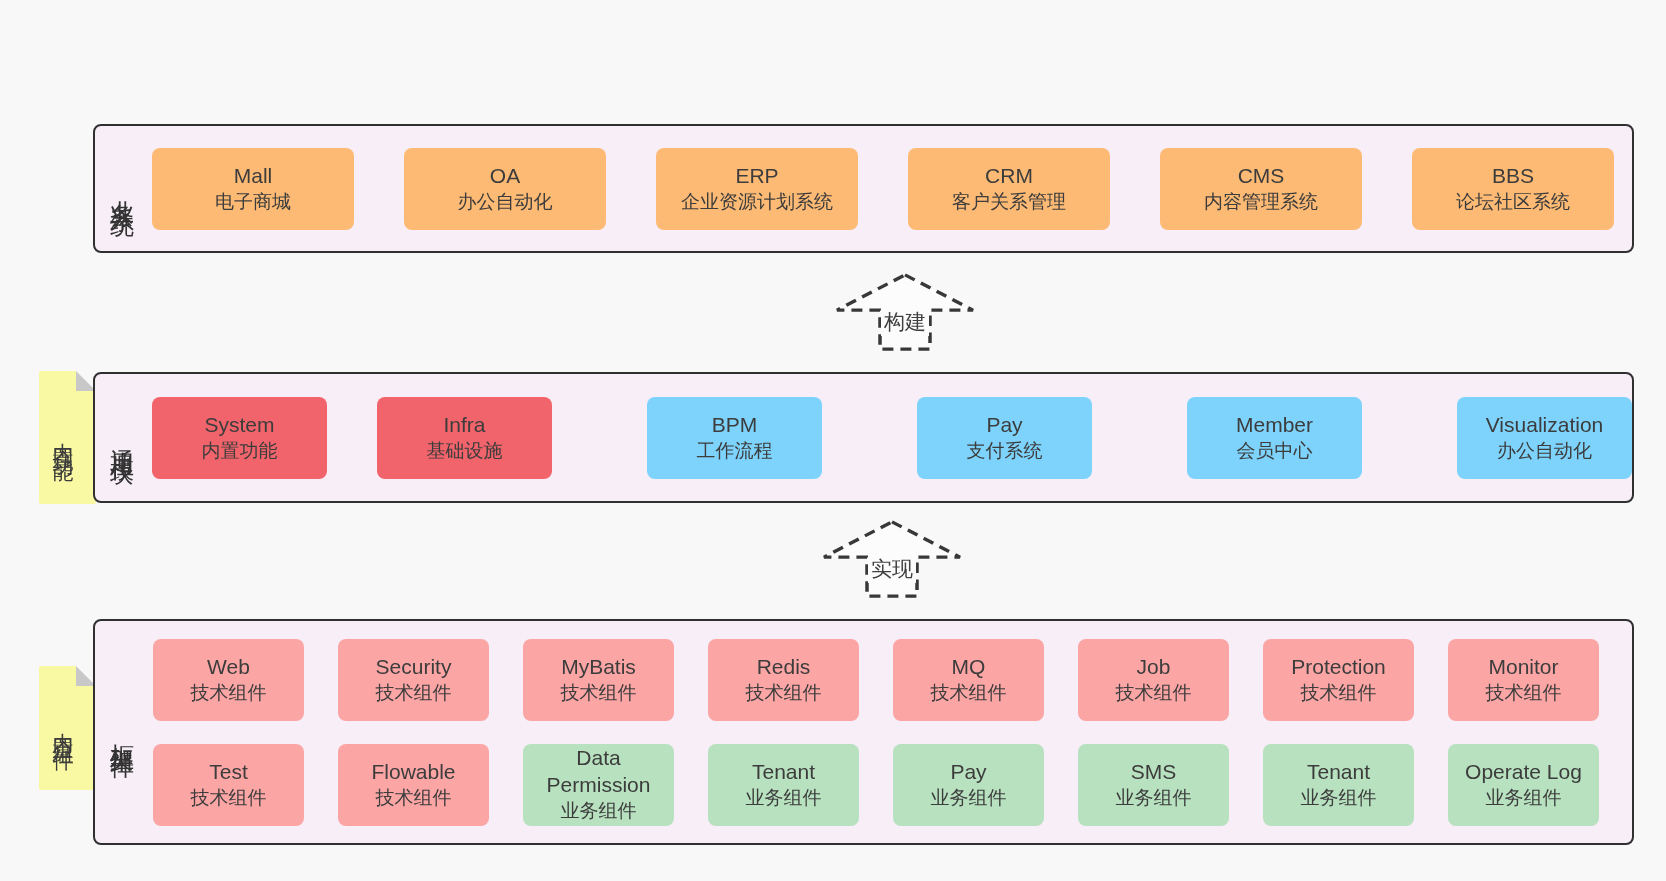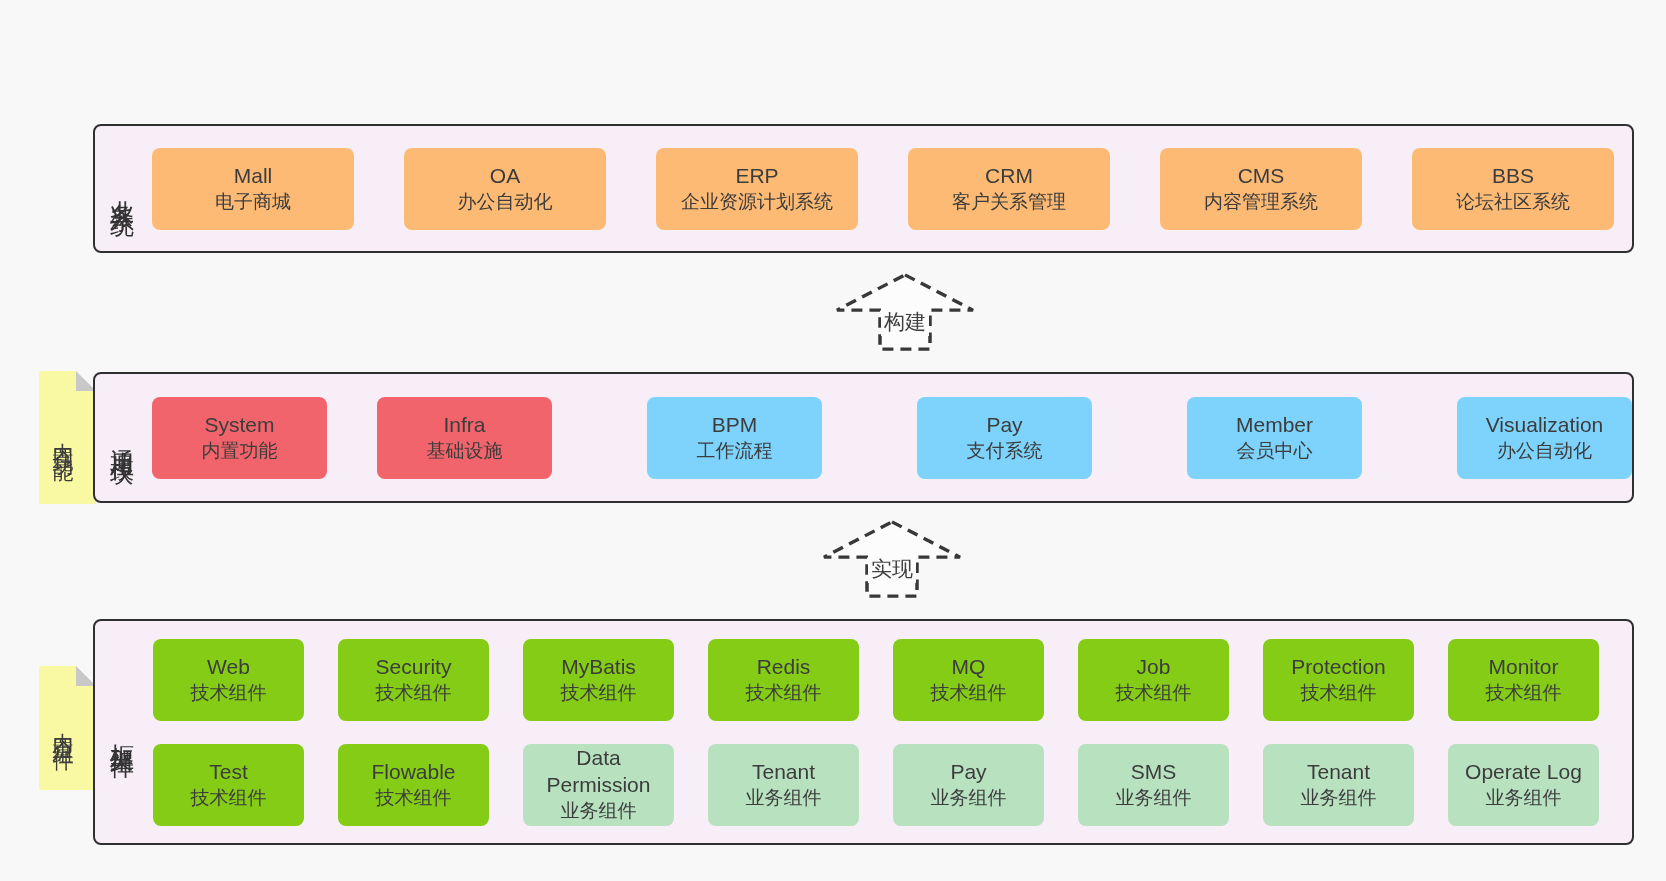--- a/index.html
+++ b/index.html
@@ -24,21 +24,21 @@
     display:flex;flex-direction:column;align-items:center;justify-content:center;
     text-align:center;color:#3c3c3c;
   }
   .row-6 .box{width:202px;}
   .row-8 .box{width:151px;}
   .box .en{font-size:21px;line-height:1.28;}
   .box .cn{font-size:19px;line-height:1.3;}
   .box--blue{background:#fdba74;}
   .box--red{background:#f2646b;}
   .box--pink{background:#7dd3fc;margin-left:45px;}
-  .box--green{background:#84cc16;}
+  .box--green{background:#fca5a5;}
   .box--green-light{background:#b7e1bf;}
   
   .side-label{
     position:absolute;left:10px;top:0;height:100%;width:34px;
     display:flex;align-items:center;justify-content:center;
   }
   .side-label span{
     writing-mode:vertical-rl;text-orientation:upright;
     font-size:24px;letter-spacing:4px;color:#333;line-height:1;
   }

